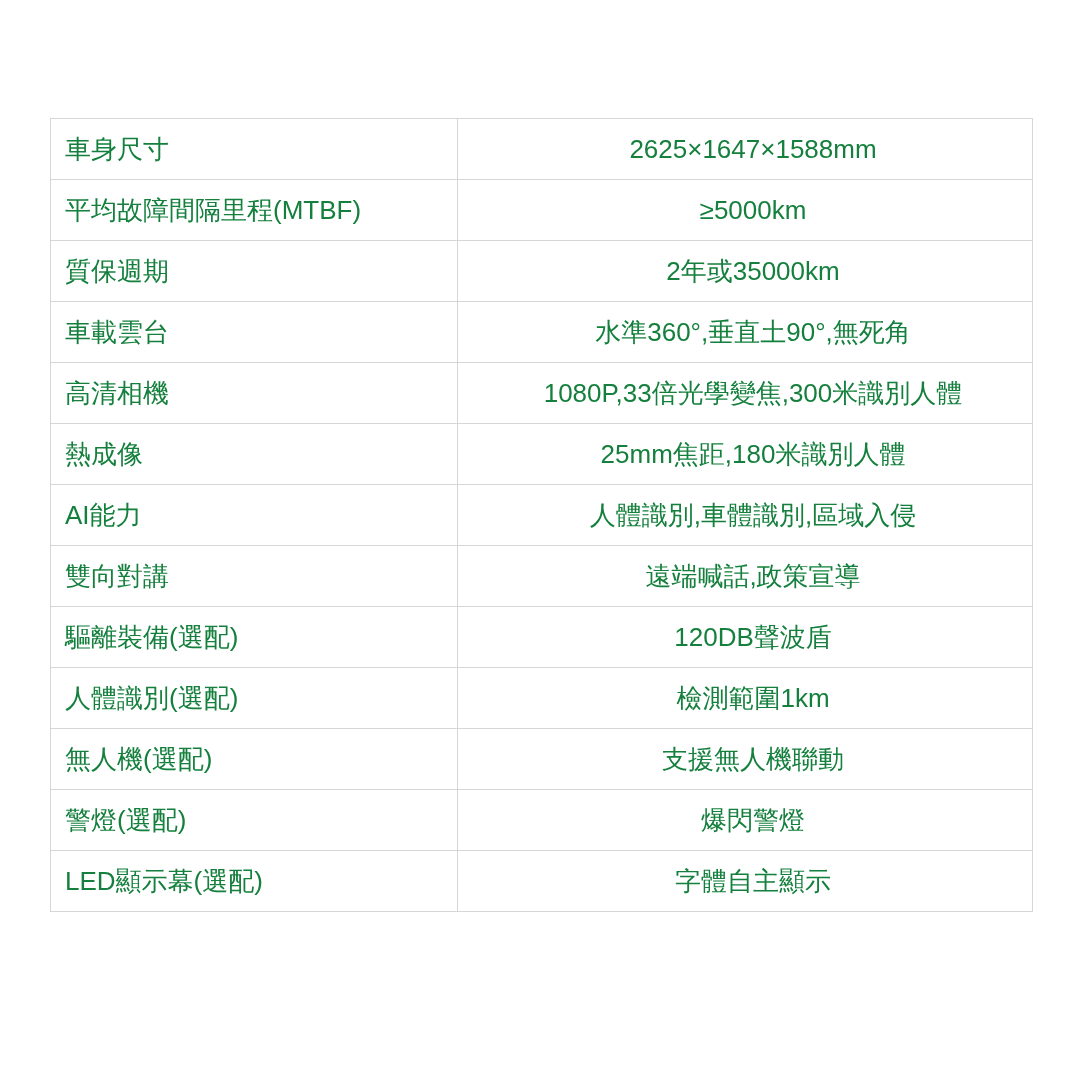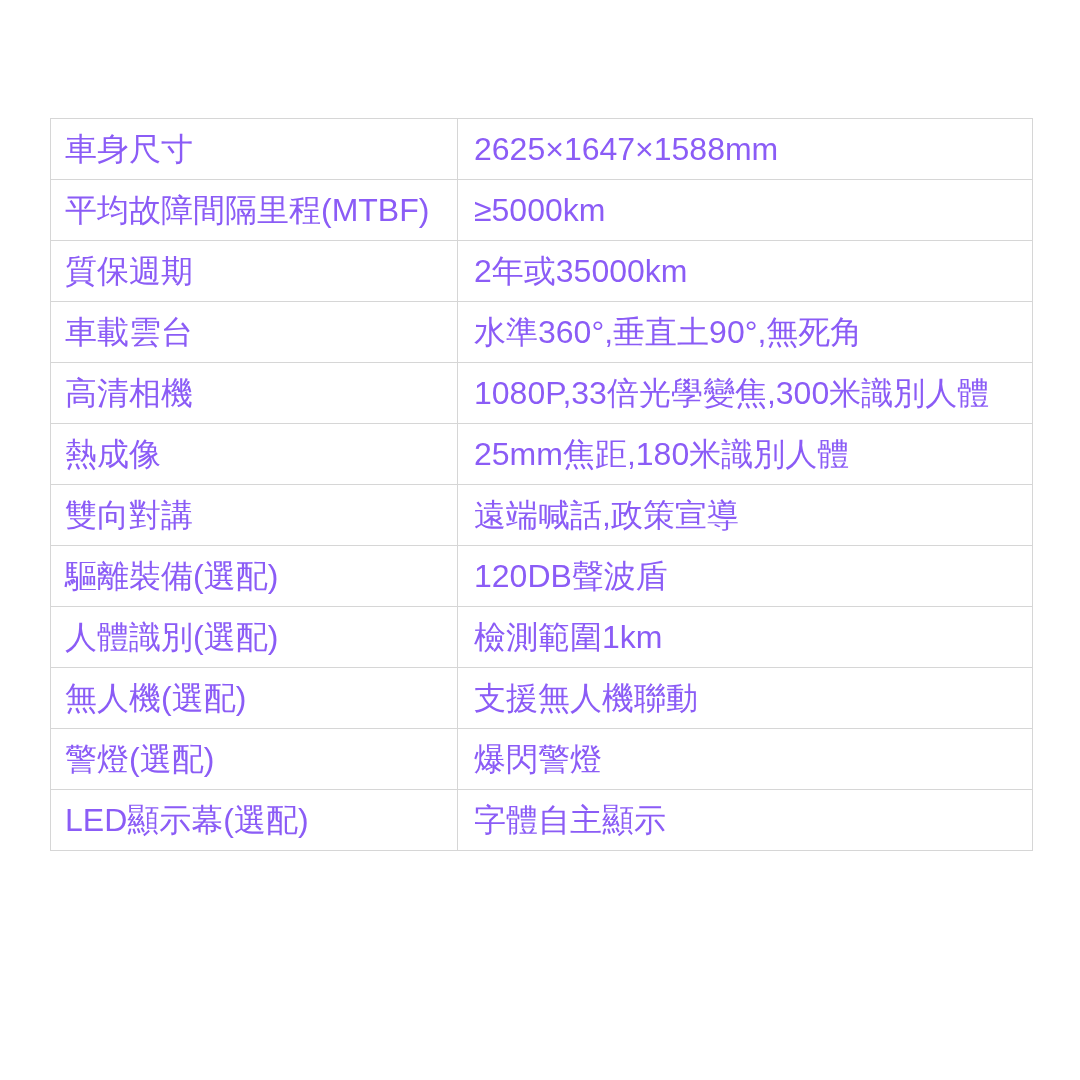--- a/index.html
+++ b/index.html
@@ -32,30 +32,31 @@
     border-collapse: collapse;
     table-layout: fixed;
   }
   table.spec-table col.col-label { width: 407px; }
   table.spec-table col.col-value { width: 575px; }
 
   table.spec-table td {
     border: 1px solid #d6d6d6;
     padding: 0 0 0 14px;
     height: 60px;
-    font-size: 32px;
+    font-size: 26px;
     line-height: 1.25;
     font-weight: 400;
-    color: #8b5cf6;
+    color: #15803d;
     vertical-align: middle;
     white-space: nowrap;
     overflow: hidden;
   }
   table.spec-table td.value {
     padding-left: 16px;
+    text-align: center;
   }
   
   table.spec-table {
     border: 1px solid #c9c9c9;
   }
 </style>
 </head>
 <body>
 
 <div class="page">
@@ -84,20 +85,24 @@
           </tr>
           <tr>
             <td class="label">高清相機</td>
             <td class="value">1080P,33倍光學變焦,300米識別人體</td>
           </tr>
           <tr>
             <td class="label">熱成像</td>
             <td class="value">25mm焦距,180米識別人體</td>
           </tr>
           <tr>
+            <td class="label">AI能力</td>
+            <td class="value">人體識別,車體識別,區域入侵</td>
+          </tr>
+          <tr>
             <td class="label">雙向對講</td>
             <td class="value">遠端喊話,政策宣導</td>
           </tr>
           <tr>
             <td class="label">驅離裝備(選配)</td>
             <td class="value">120DB聲波盾</td>
           </tr>
           <tr>
             <td class="label">人體識別(選配)</td>
             <td class="value">檢測範圍1km</td>

